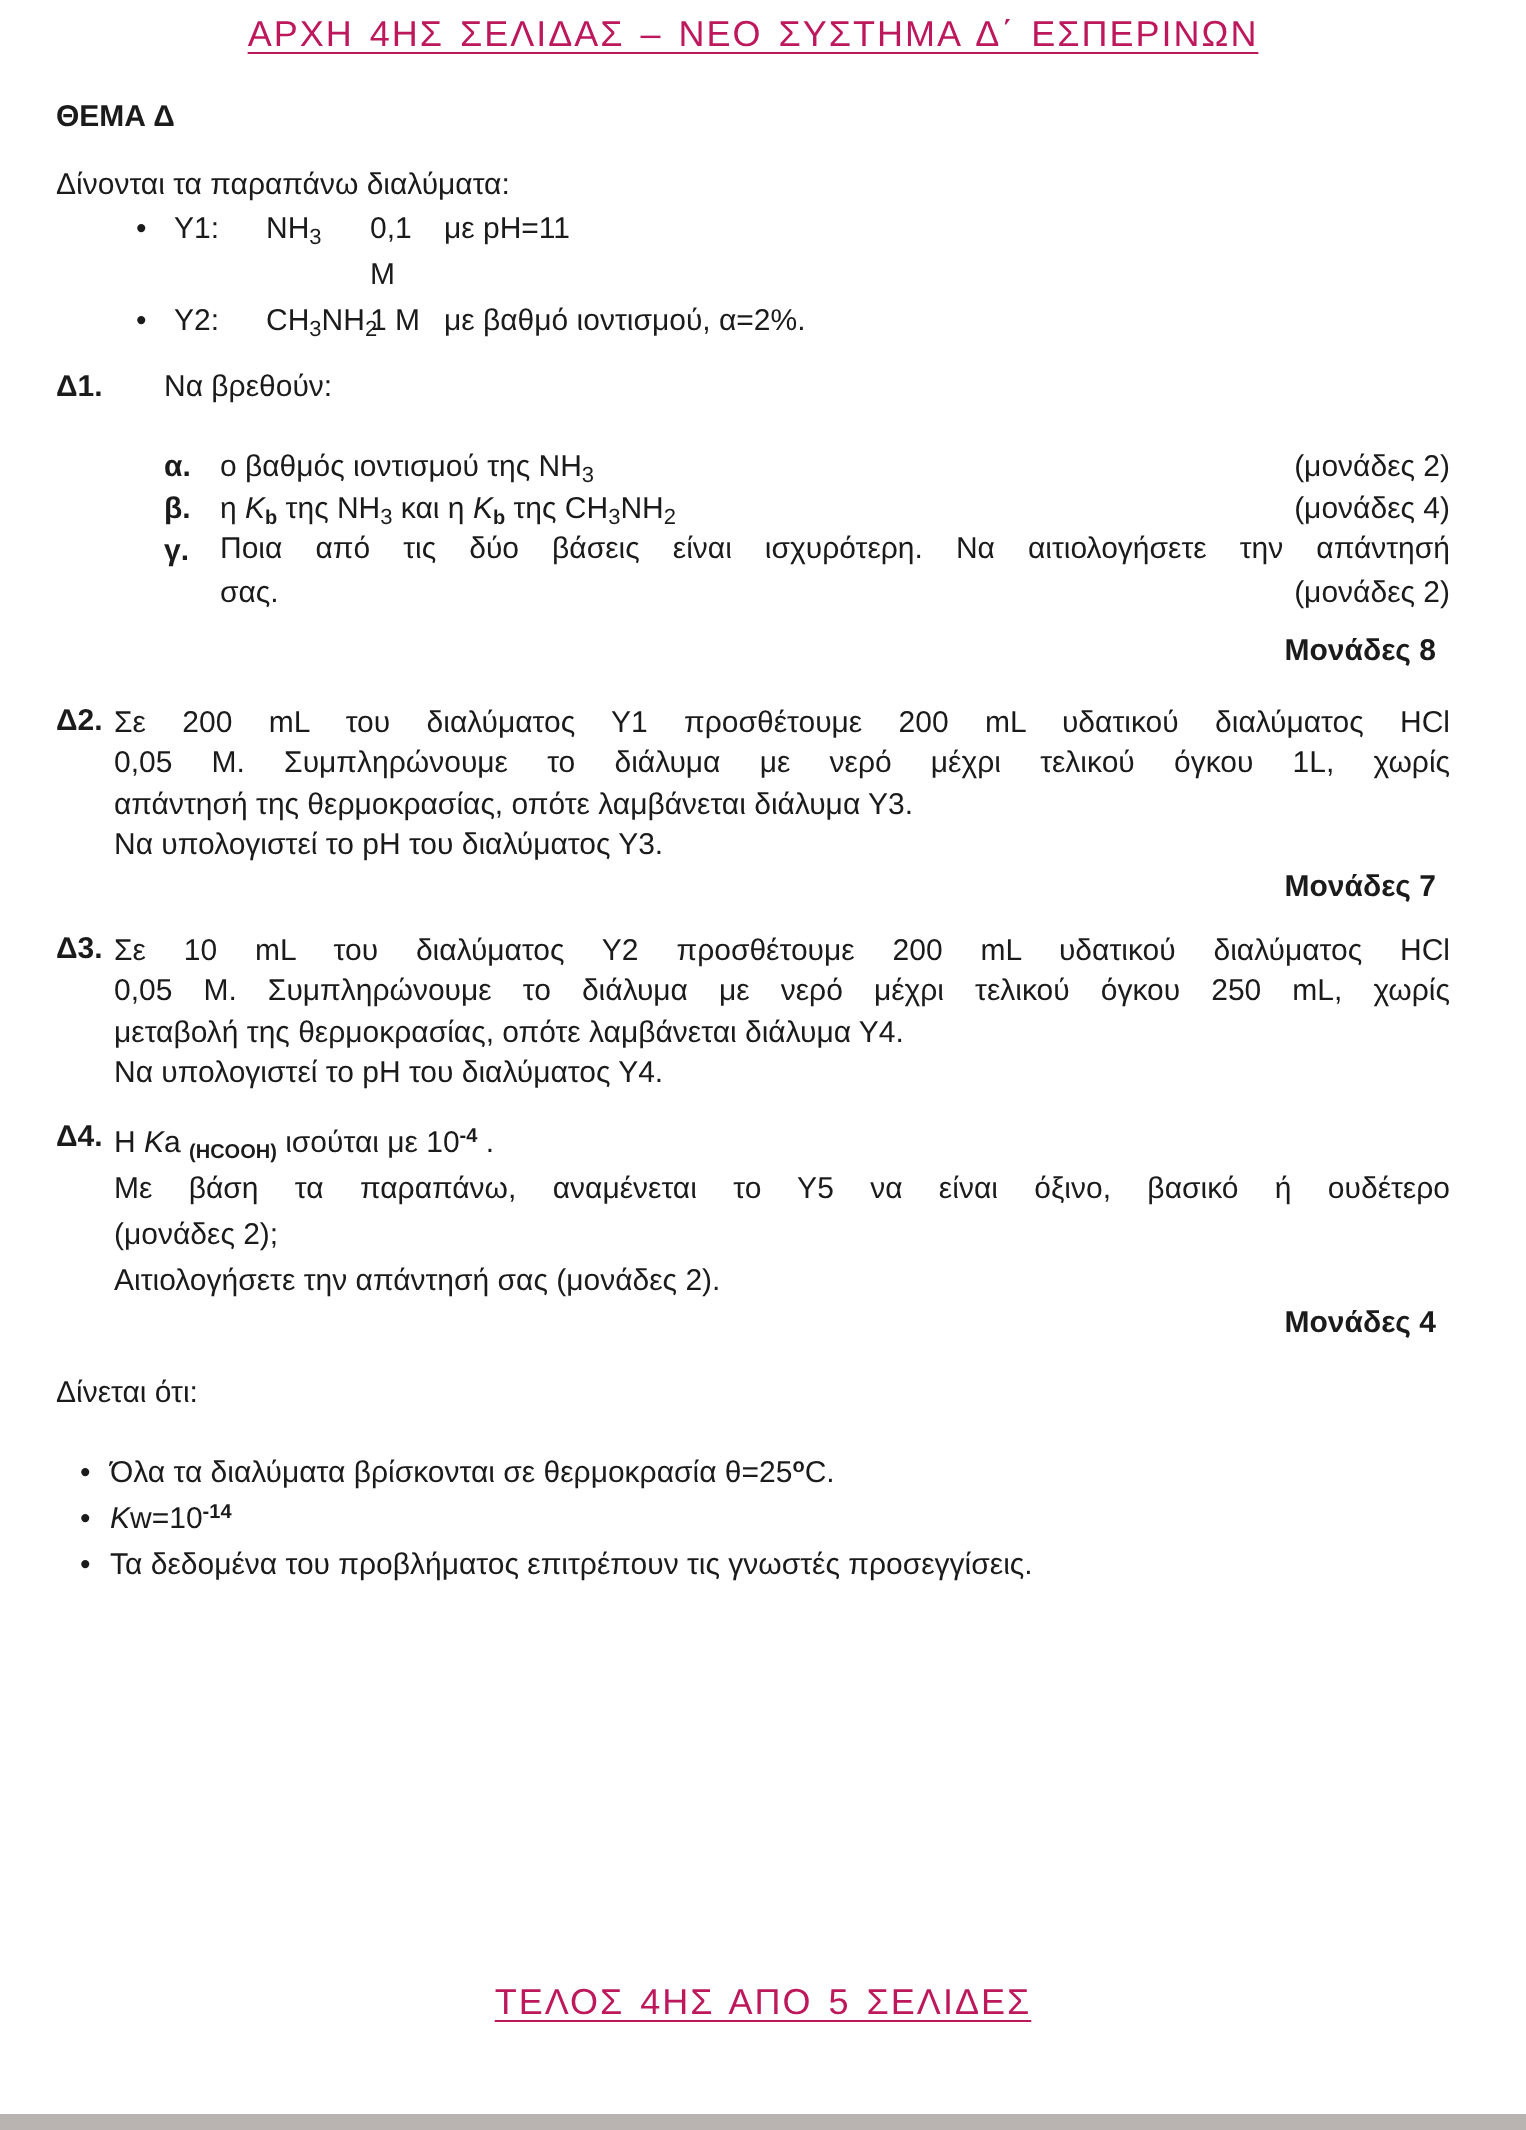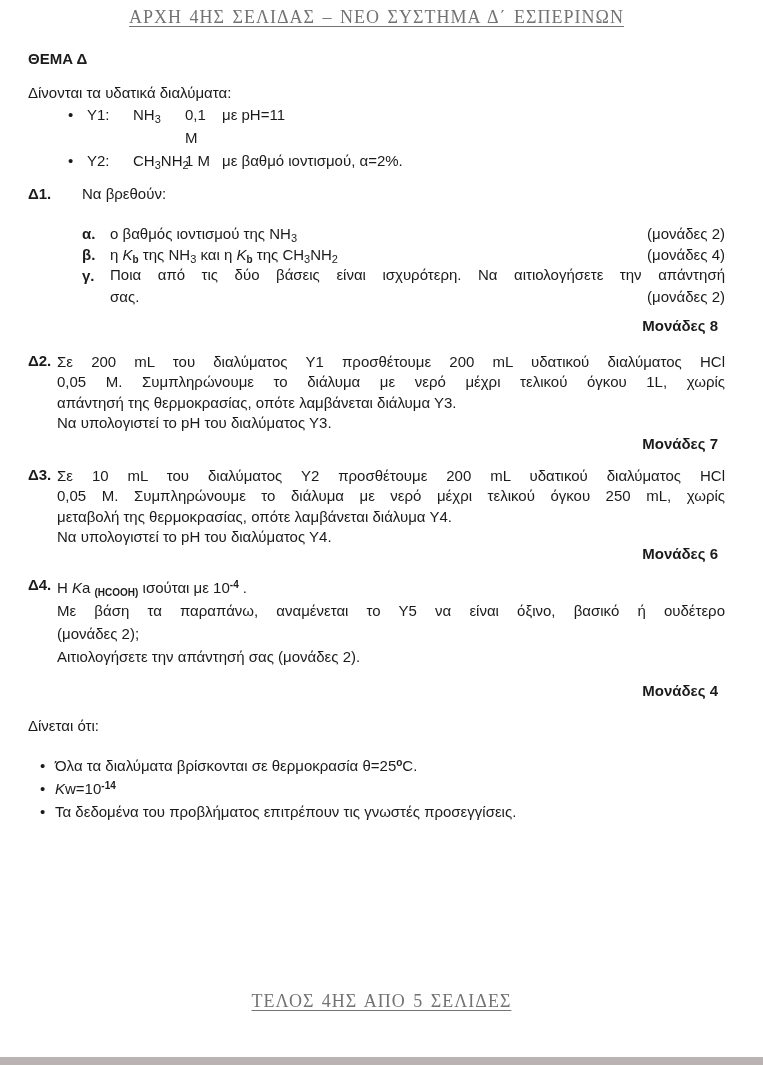--- a/index.html
+++ b/index.html
@@ -10,27 +10,27 @@
     font-family:"Liberation Sans", sans-serif;
     font-size:15px;
     color:#1b1b1b;
     overflow:hidden;
   }
   .content { padding:7px 38px 0 28px; }
 
   
   .doc-header { text-align:center; }
   .doc-header span, .doc-footer span {
-    font-family:Liberation Serif, serif;
+    font-family:Liberation Sans, sans-serif;
     font-size:18px;
     letter-spacing:1px;
     word-spacing:2px;
     text-decoration:underline;
     text-underline-offset:3px;
-    color:#737373;
+    color:#be185d;
     white-space:nowrap;
   }
   .doc-footer {
     position:absolute; top:991px; left:0; right:0;
     text-align:center;
   }
   .scan-strip {
     position:absolute; left:0; right:0; bottom:0; height:8px;
     background:#b9b4b1;
   }
@@ -71,21 +71,21 @@
   .mt16 { margin-top:16px;justify-content:flex-end; }
   .mt12 { margin-top:12px; }
   .mtm4 { margin-top:-4px; }
 
   
   .total {
     text-align:right; font-weight:bold; line-height:20px;
     padding-right:7px;
   }
   .total.m9 { margin-top:9px; }
-  .total.m13 { margin-top:13px; }
+  .total.m13 { }
 
   .given-intro { margin-top:15px; line-height:20px; }
   .given-list { margin-top:18px; }
   .given-row { display:flex; margin-left:12px; line-height:23px; }
   .given-row .bullet { width:15px; flex:none; }
   .given-row .gtext { flex:1; }
 
   sub { font-size:11px; line-height:0; vertical-align:-3px; }
   sup { font-size:11px; line-height:0; vertical-align:5px; }
   sub b, sup b { font-size:10px; }
@@ -96,21 +96,21 @@
 
 <div class="page">
   <div class="content">
 
     <div class="doc-header">
       <span>ΑΡΧΗ 4ΗΣ ΣΕΛΙΔΑΣ – ΝΕΟ ΣΥΣΤΗΜΑ Δ΄ ΕΣΠΕΡΙΝΩΝ</span>
     </div>
 
     <div class="theme-heading">ΘΕΜΑ Δ</div>
 
-    <div class="intro">Δίνονται τα υδατικά διαλύματα:</div>
+    <div class="intro">Δίνονται τα παραπάνω διαλύματα:</div>
 
     <div class="solutions">
       <div class="solution-row">
         <span class="bullet">•</span>
         <span class="slabel">Υ1:</span>
         <span class="sformula">NH<sub>3</sub></span>
         <span class="sconc">0,1 M</span>
         <span class="sdesc">με pH=11</span>
       </div>
       <div class="solution-row">
@@ -165,21 +165,20 @@
 
     <div class="qblock mt12">
       <span class="qlabel">Δ3.</span>
       <div class="qbody">
         <div class="qline just">Σε 10 mL του διαλύματος Υ2 προσθέτουμε 200 mL υδατικού διαλύματος HCl</div>
         <div class="qline just">0,05 M. Συμπληρώνουμε το διάλυμα με νερό μέχρι τελικού όγκου 250 mL, χωρίς</div>
         <div class="qline">μεταβολή της θερμοκρασίας, οπότε λαμβάνεται διάλυμα Υ4.</div>
         <div class="qline">Να υπολογιστεί το pH του διαλύματος Υ4.</div>
       </div>
     </div>
-    <div class="total mtm4">Μονάδες 6</div>
 
     <div class="qblock d4 mt12">
       <span class="qlabel">Δ4.</span>
       <div class="qbody">
         <div class="qline">Η <i>K</i>a <sub><b>(HCOOH)</b></sub> ισούται με 10<sup><b>-4</b></sup> .</div>
         <div class="qline just">Με βάση τα παραπάνω, αναμένεται το Υ5 να είναι όξινο, βασικό ή ουδέτερο</div>
         <div class="qline">(μονάδες 2);</div>
         <div class="qline">Αιτιολογήσετε την απάντησή σας (μονάδες 2).</div>
       </div>
     </div>

